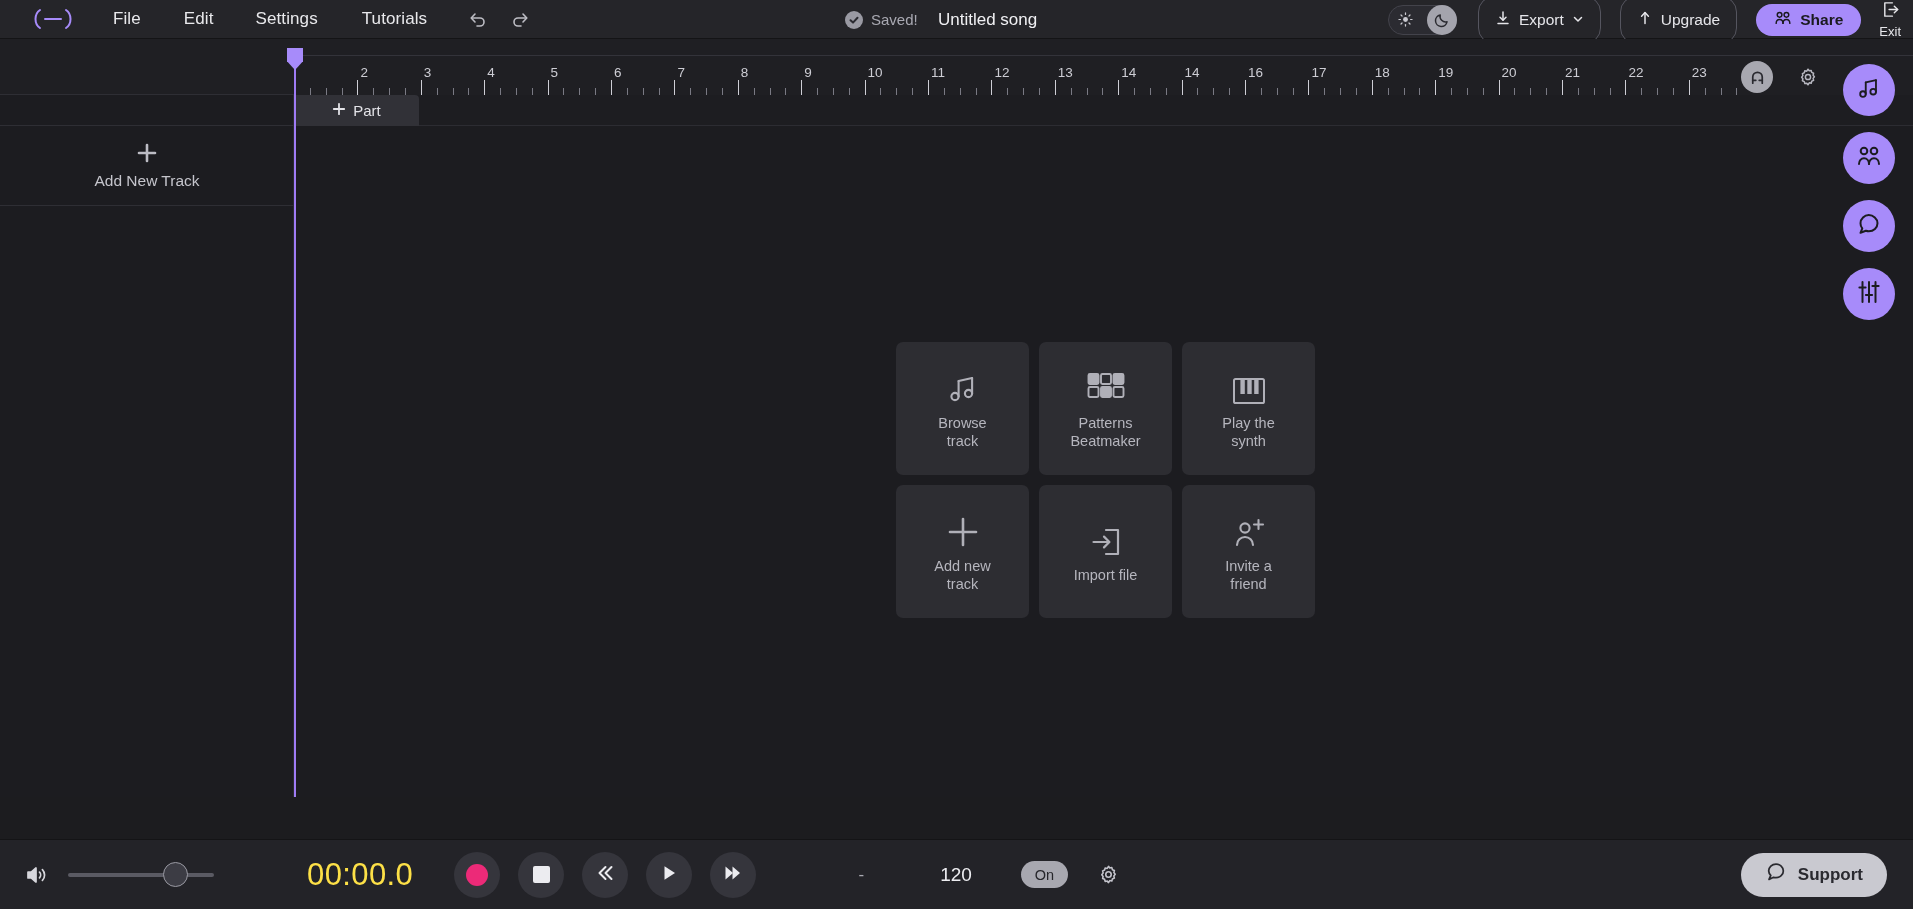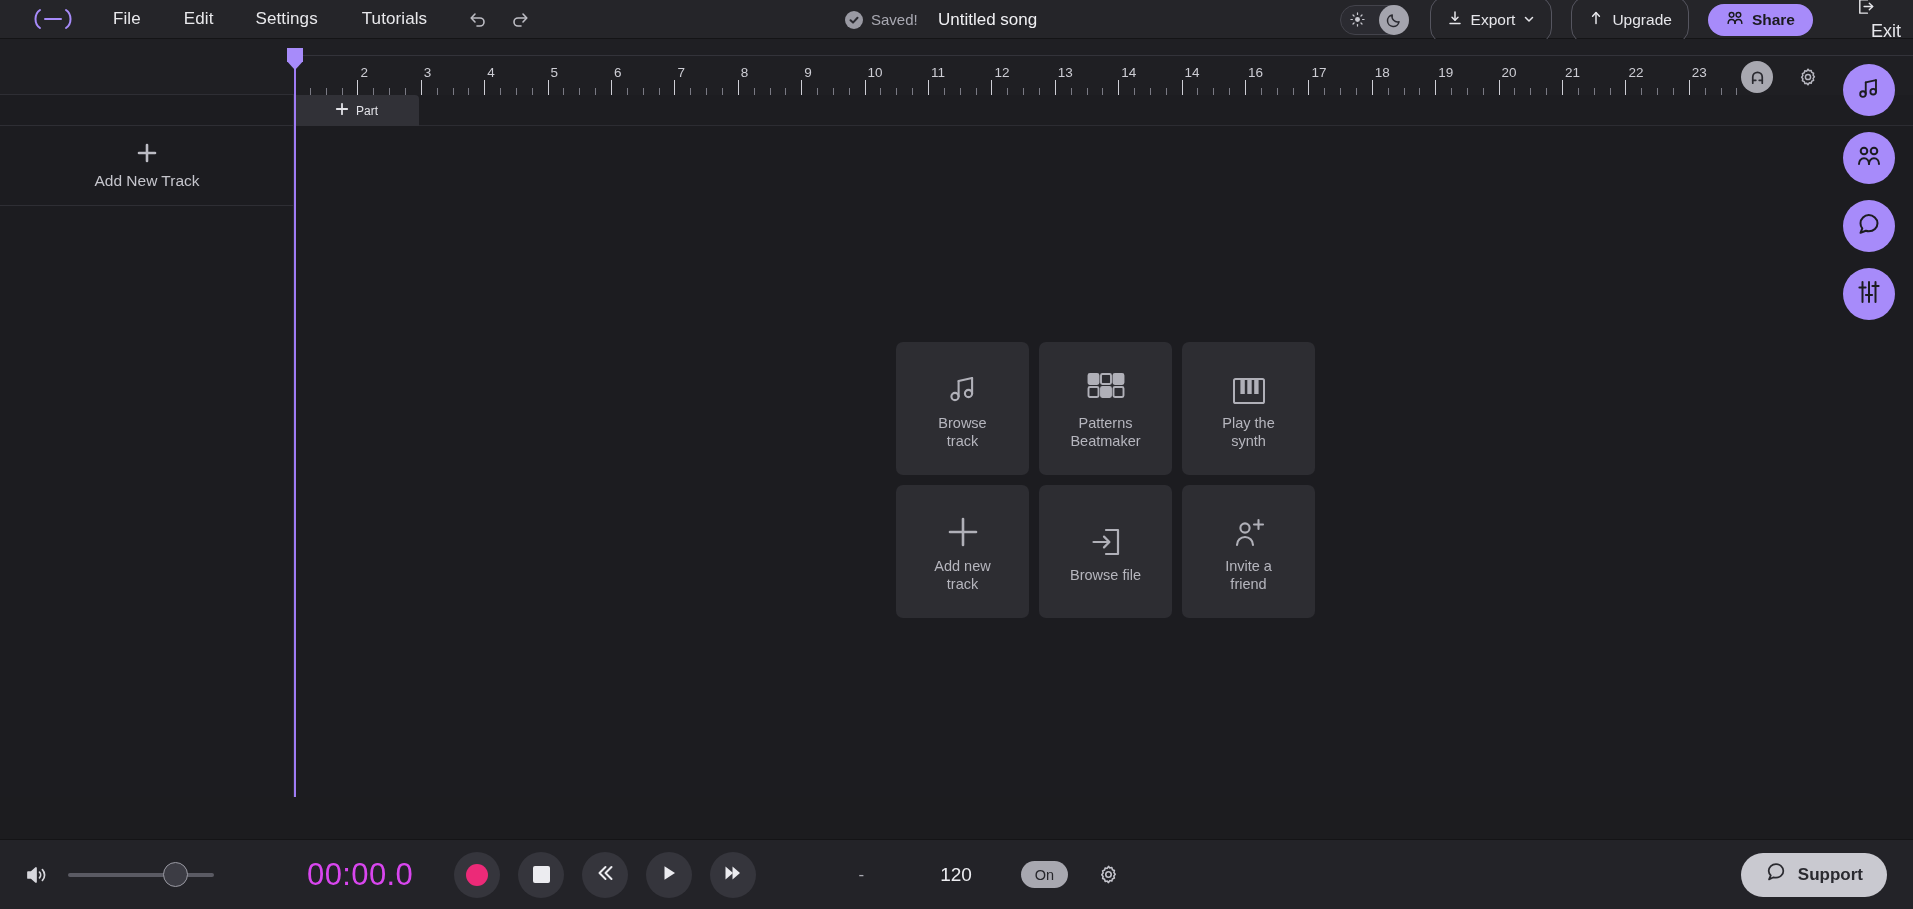--- a/index.html
+++ b/index.html
@@ -86,21 +86,21 @@
     margin-left: 19px; height: 32px; border-radius: 16px;
     background: #a78bfa; color: #1a1a1e; border: none;
     display: flex; align-items: center; gap: 8px;
     padding: 0 18px; font-size: 15.5px; font-weight: 600; text-align: right;
   }
   #exit-btn {
     margin-left: 18px; margin-right: 12px;
     display: flex; flex-direction: column; align-items: center;
     color: #e6e6ea; gap: 1px;
   }
-  #exit-label { font-size: 18px; margin-left: 40px; }
+  #exit-label { font-size: 13px; }
 
   
   #ruler-row {
     position: absolute; top: 39px; left: 0; width: 1913px; height: 56px;
     background: #1f1f23;
   }
   #ruler-left {
     position: absolute; left: 0; top: 0; width: 294px; height: 56px;
     background: #1f1f23; border-bottom: 1px solid #2e2e34;
   }
@@ -147,21 +147,21 @@
 
   
   #part-row {
     position: absolute; top: 95px; left: 294px; right: 0; height: 31px;
     background: #1d1d21; border-bottom: 1px solid #2c2c32;
   }
   #add-part-btn {
     position: absolute; left: 0; top: 0; width: 125px; height: 31px;
     background: #313137;
     display: flex; align-items: center; justify-content: center; gap: 7px;
-    font-size: 12px; color: #e3e3e8;
+    font-size: 15px; color: #e3e3e8;
     border-top-right-radius: 4px;
   }
 
   
   #left-panel {
     position: absolute; top: 95px; left: 0; width: 294px; bottom: 112px;
     background: #1c1c20; border-right: 1px solid #2c2c32;
   }
   #panel-header {
     width: 294px; height: 31px; border-bottom: 1px solid #2e2e34;
@@ -221,21 +221,21 @@
   #vol-slider {
     margin-left: 16px; width: 146px; height: 34px; position: relative;
     display: flex; align-items: center;
   }
   #vol-track { width: 146px; height: 4px; background: #5a5a63; border-radius: 2px; }
   #vol-thumb {
     position: absolute; left: 95px; width: 25px; height: 25px; border-radius: 50%;
     background: #3c3c44; border: 1px solid #9a9aa3;
   }
   #time-display {
-    margin-left: 93px; font-size: 31px; color: #d946ef; letter-spacing: .4px;
+    margin-left: 93px; font-size: 31px; color: #fde047; letter-spacing: .4px;
   }
   .tp-btn {
     width: 46px; height: 46px; border-radius: 50%;
     background: #35353c; margin-left: 18px;
     display: flex; align-items: center; justify-content: center;
     color: #ececf0;
   }
   #record-btn { margin-left: 41px; }
   #rec-dot { width: 22px; height: 22px; border-radius: 50%; background: #ec2a78; }
   #stop-sq { width: 17px; height: 17px; background: #ececf0; border-radius: 2px; }
@@ -607,21 +607,21 @@
   </div>
 
   <div class="card">
     <span class="card-icon">
       <svg width="32" height="32" viewBox="0 0 32 32" fill="none" stroke="#b0b0b8" stroke-width="2.2" stroke-linecap="round" stroke-linejoin="round">
         <path d="M16 4h12v24H16"></path>
         <line x1="3.5" y1="16" x2="19" y2="16"></line>
         <polyline points="14,10.6 19.4,16 14,21.4"></polyline>
       </svg>
     </span>
-    <span class="card-label">Browse file</span>
+    <span class="card-label">Import file</span>
   </div>
 
   <div class="card">
     <span class="card-icon">
       <svg width="34" height="32" viewBox="0 0 34 32" fill="none" stroke="#b0b0b8" stroke-width="2.1" stroke-linecap="round" stroke-linejoin="round">
         <circle cx="13" cy="11" r="4.6"></circle>
         <path d="M5 28c0-4.6 3.6-8 8-8s8 3.4 8 8"></path>
         <line x1="26.5" y1="3" x2="26.5" y2="12"></line>
           <line x1="22" y1="7.5" x2="31" y2="7.5"></line>
       </svg>

